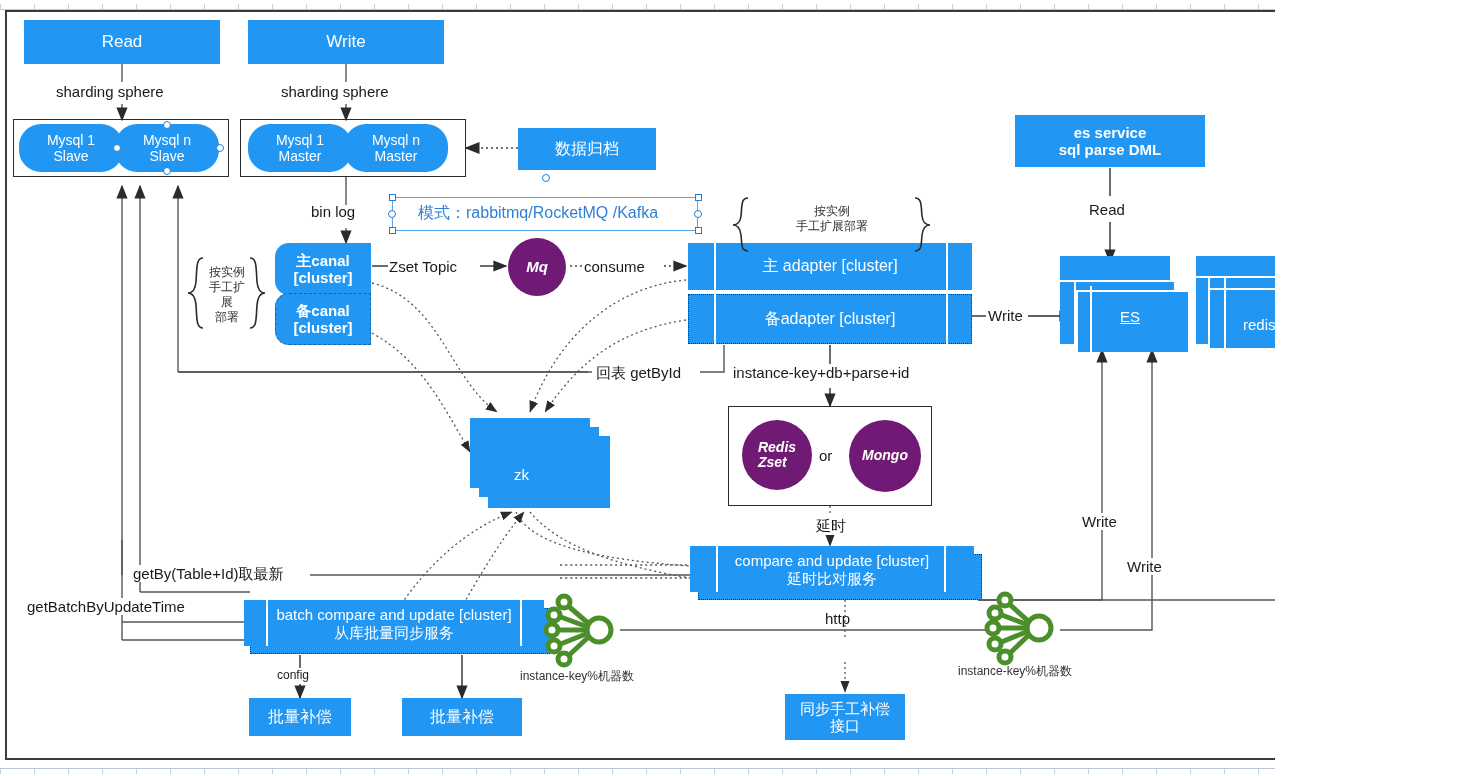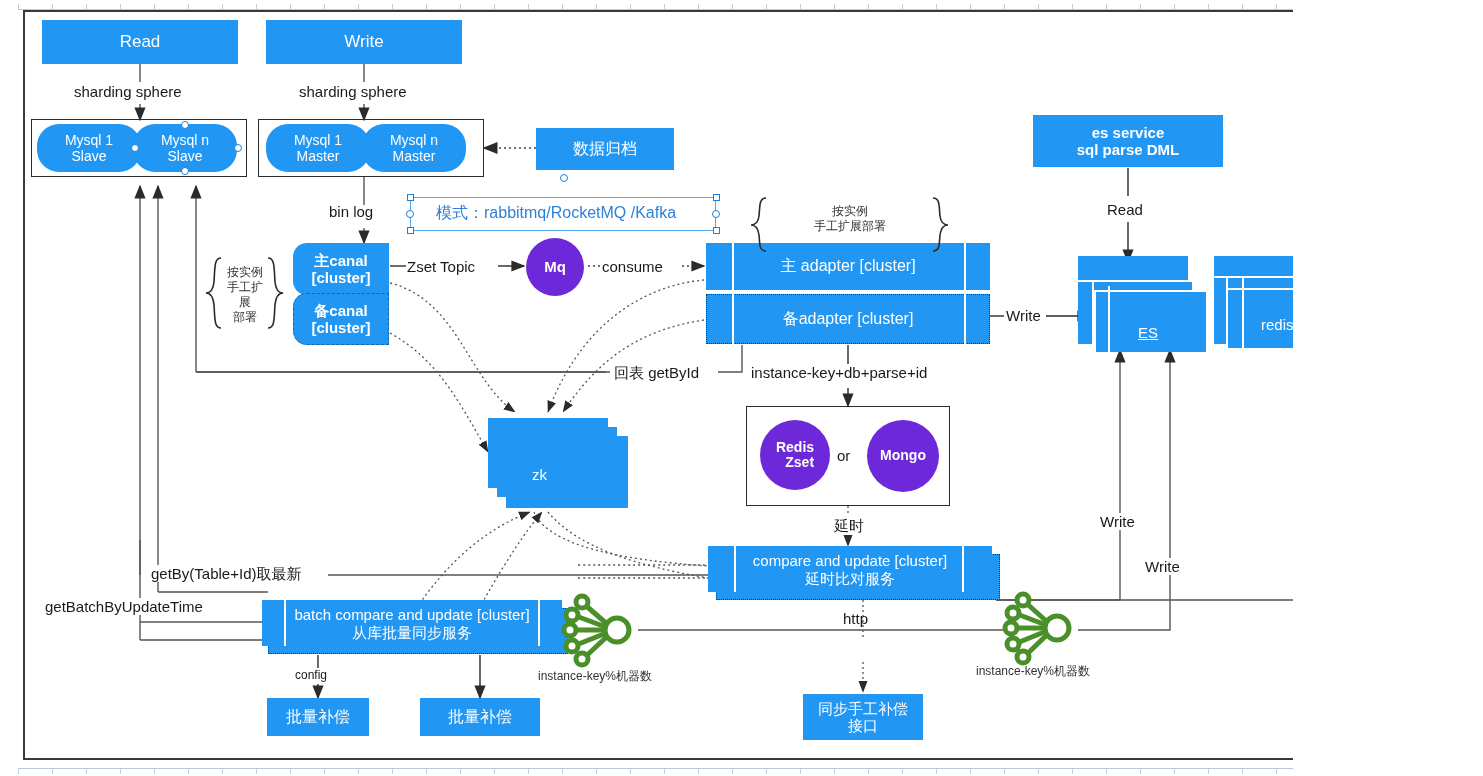--- a/index.html
+++ b/index.html
@@ -3,21 +3,20 @@
 <meta charset="utf-8">
 <title>Architecture Diagram</title>
 <style>
   html,body{margin:0;padding:0;background:#fff;}
   body{font-family:"Liberation Sans","DejaVu Sans",sans-serif;}
   #canvas{
     position:relative;
     width:1275px;height:776px;
     background:#ffffff;
     overflow:hidden;
-    margin-left:18px;
   }
   .frame{
     position:absolute;left:5px;top:10px;width:1472px;height:750px;
     border:2px solid #3a3a3a;
     box-sizing:border-box;
     background:#fff;
   }
   .ruler-b{
     position:absolute;left:0;top:768px;width:1483px;height:8px;
     background:#fff;
@@ -51,23 +50,23 @@
     z-index:8;
     line-height:1.15;
   }
   .lbl.sm{font-size:12px;color:#333;}
   .lbl.blue{color:#2f80d8;}
   .cbox{
     position:absolute;box-sizing:border-box;
     border:1.6px solid #2b2b2b;background:transparent;z-index:3;
   }
   .circle{
-    position:absolute;border-radius:50%;background:#6d28d9;color:#fff;
-    display:flex;align-items:center;justify-content:center;text-align:right;
-    font-size:15px;line-height:1.1;z-index:6;white-space:pre-line;
+    position:absolute;border-radius:50%;background:#701a75;color:#fff;
+    display:flex;align-items:center;justify-content:center;text-align:left;
+    font-size:15px;line-height:1.1;z-index:6;white-space:pre-line;font-style:italic;
   }
   .pill{
     position:absolute;background:#2196f3;color:#fff;
     display:flex;align-items:center;justify-content:center;text-align:center;
     font-size:14px;line-height:1.15;white-space:pre-line;z-index:6;
   }
   svg.wires{position:absolute;left:0;top:0;width:1483px;height:776px;z-index:2;overflow:visible;}
   svg.wires-top{position:absolute;left:0;top:0;width:1483px;height:776px;z-index:7;overflow:visible;}
   .hnd{position:absolute;width:7px;height:7px;border:1.4px solid #1f7fd6;background:#fff;z-index:12;box-sizing:border-box;}
   .hndc{position:absolute;width:8px;height:8px;border:1.4px solid #1f7fd6;background:#fff;border-radius:50%;z-index:12;box-sizing:border-box;}
@@ -311,21 +310,21 @@
 
   <div class="lbl" style="left:988px;top:307px;">Write</div>
 
   <div class="stack" style="left:1060px;top:256px;width:128px;height:96px;">
     <div style="left:0;top:0;width:110px;height:24px;"></div>
     <div style="left:0;top:26px;width:14px;height:62px;"></div>
     <div style="left:16px;top:26px;width:98px;height:8px;"></div>
     <div style="left:18px;top:36px;width:110px;height:60px;"></div>
     <div style="left:30px;top:30px;width:2px;height:66px;background:#fff;"></div>
   </div>
-  <div class="stacklabel" style="left:1120px;top:324px;text-decoration:underline;">ES</div>
+  <div class="stacklabel" style="left:1120px;top:308px;text-decoration:underline;">ES</div>
 
   <div class="stack" style="left:1196px;top:256px;width:128px;height:96px;">
     <div style="left:0;top:0;width:118px;height:20px;"></div>
     <div style="left:0;top:22px;width:12px;height:66px;"></div>
     <div style="left:14px;top:22px;width:104px;height:10px;"></div>
     <div style="left:14px;top:34px;width:114px;height:58px;"></div>
     <div style="left:28px;top:22px;width:2px;height:70px;background:#fff;"></div>
   </div>
   <div class="stacklabel" style="left:1243px;top:316px;">redis</div>
 

